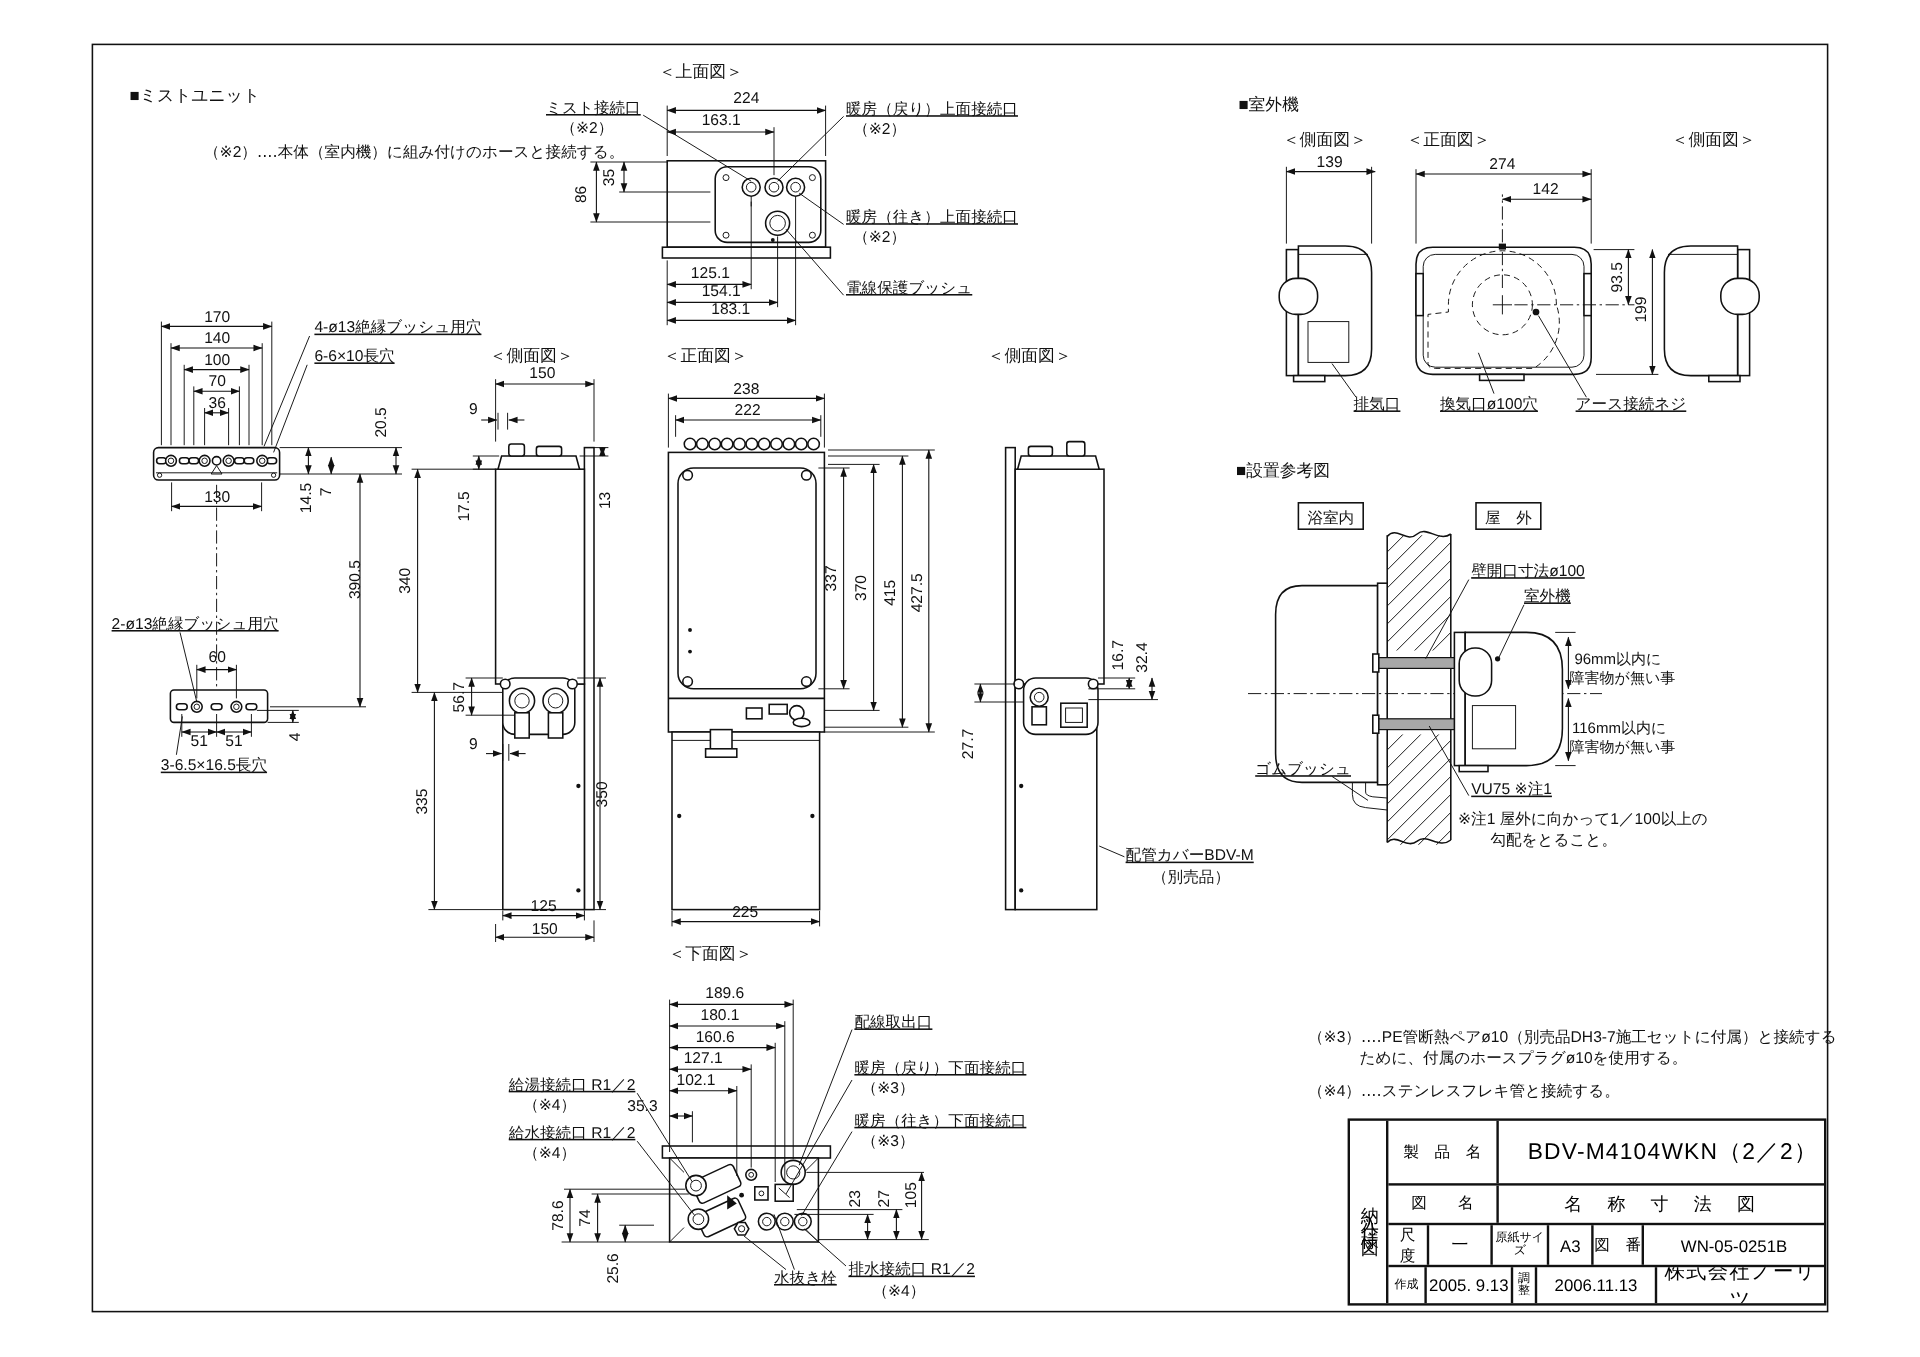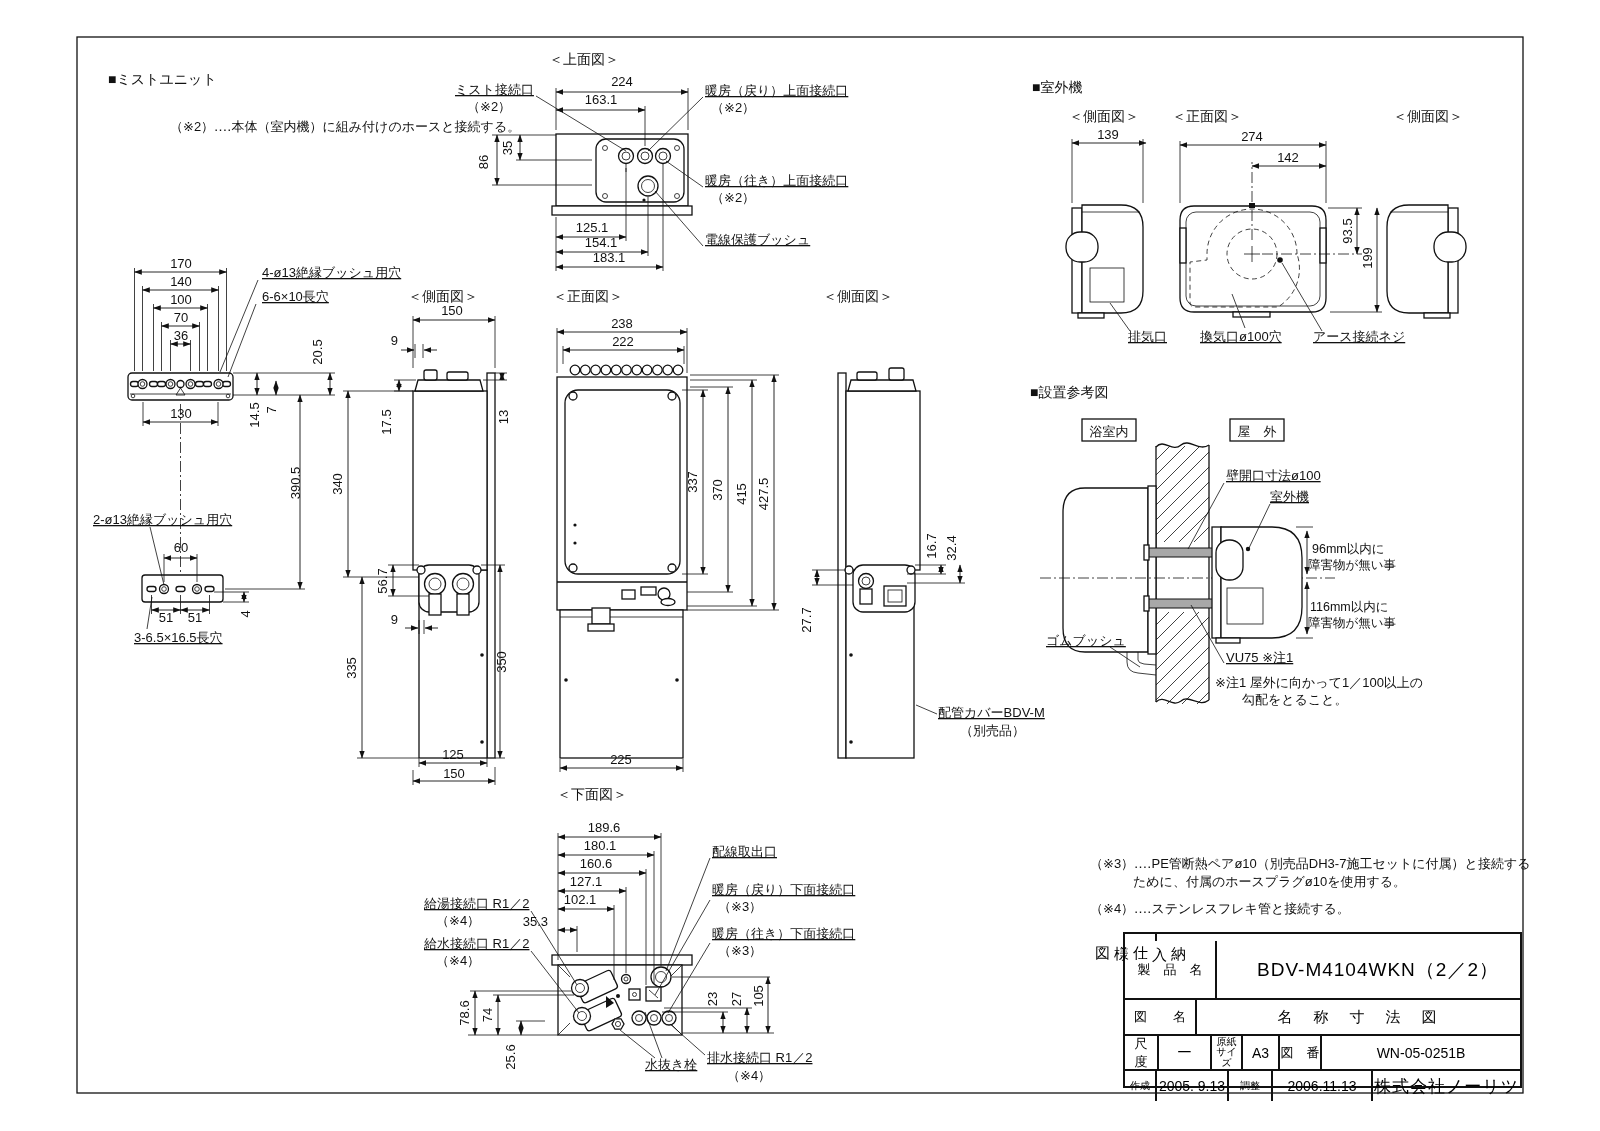--- a/index.html
+++ b/index.html
@@ -12,21 +12,21 @@
   .lnw{fill:#fff;stroke:#111;stroke-width:1.3;}
   .thin{fill:none;stroke:#111;stroke-width:0.8;}
   .dim{fill:none;stroke:#111;stroke-width:0.9;marker-start:url(#ar);marker-end:url(#ar);}
   .d1{fill:none;stroke:#111;stroke-width:0.9;marker-end:url(#ar);}
   .dd{stroke-dasharray:11 3 2 3;}
   .dsh{stroke-dasharray:5 3.5;}
   .blk{fill:#111;stroke:none;}
   .gry{fill:#a8a8a8;stroke:#111;stroke-width:1;}
   
   .tb{position:absolute;left:1123px;top:932px;width:399px;height:156px;border:2.5px solid #111;
-      display:flex;box-sizing:border-box;background:#fff;flex-direction:column;}
+      display:flex;box-sizing:border-box;background:#fff;}
   .tbv{width:30px;border-right:2px solid #111;display:flex;align-items:center;justify-content:center;
        writing-mode:vertical-rl;text-orientation:upright;font-size:15px;letter-spacing:7px;}
   .tbmain{flex:1;display:flex;flex-direction:column;}
   .row{display:flex;}
   .bt{border-top:2px solid #111;}
   .cell{display:flex;align-items:center;justify-content:center;border-right:2px solid #111;
         box-sizing:border-box;text-align:center;overflow:hidden;}
   .cell.last{border-right:none;flex:1;}
   .lab{font-size:13px;}
   .sm{font-size:10px;line-height:1.05;word-break:break-all;padding:0 2px;}
@@ -622,33 +622,33 @@
 <div class="tb">
   <div class="tbv">
     <span>納入仕様図</span>
   </div>
   <div class="tbmain">
     <div class="row" style="height:57px">
       <div class="cell lab" style="width:92px">製　品　名</div>
       <div class="cell val big last">BDV-M4104WKN（2／2）</div>
     </div>
     <div class="row bt" style="height:34px">
-      <div class="cell lab" style="width:72px">図　　名</div>
+      <div class="cell lab" style="width:92px">図　　名</div>
       <div class="cell val med last">名　称　寸　法　図</div>
     </div>
     <div class="row bt" style="height:33px">
       <div class="cell lab" style="width:34px">尺　度</div>
       <div class="cell val" style="width:53px">一</div>
-      <div class="cell lab sm" style="width:31px">原紙サイズ</div>
+      <div class="cell lab sm" style="width:47px">原紙サイズ</div>
       <div class="cell val" style="width:37px">A3</div>
       <div class="cell lab" style="width:42px">図　番</div>
       <div class="cell val last">WN-05-0251B</div>
     </div>
     <div class="row bt" style="height:30px">
       <div class="cell lab sm" style="width:32px">作成</div>
       <div class="cell val" style="width:72px">2005. 9.13</div>
-      <div class="cell lab sm" style="width:44px">調整</div>
+      <div class="cell lab sm" style="width:20px">調整</div>
       <div class="cell val" style="width:100px">2006.11.13</div>
       <div class="cell company last">株式会社ノーリツ</div>
     </div>
   </div>
 </div>
 </div>
 
 </body></html>

